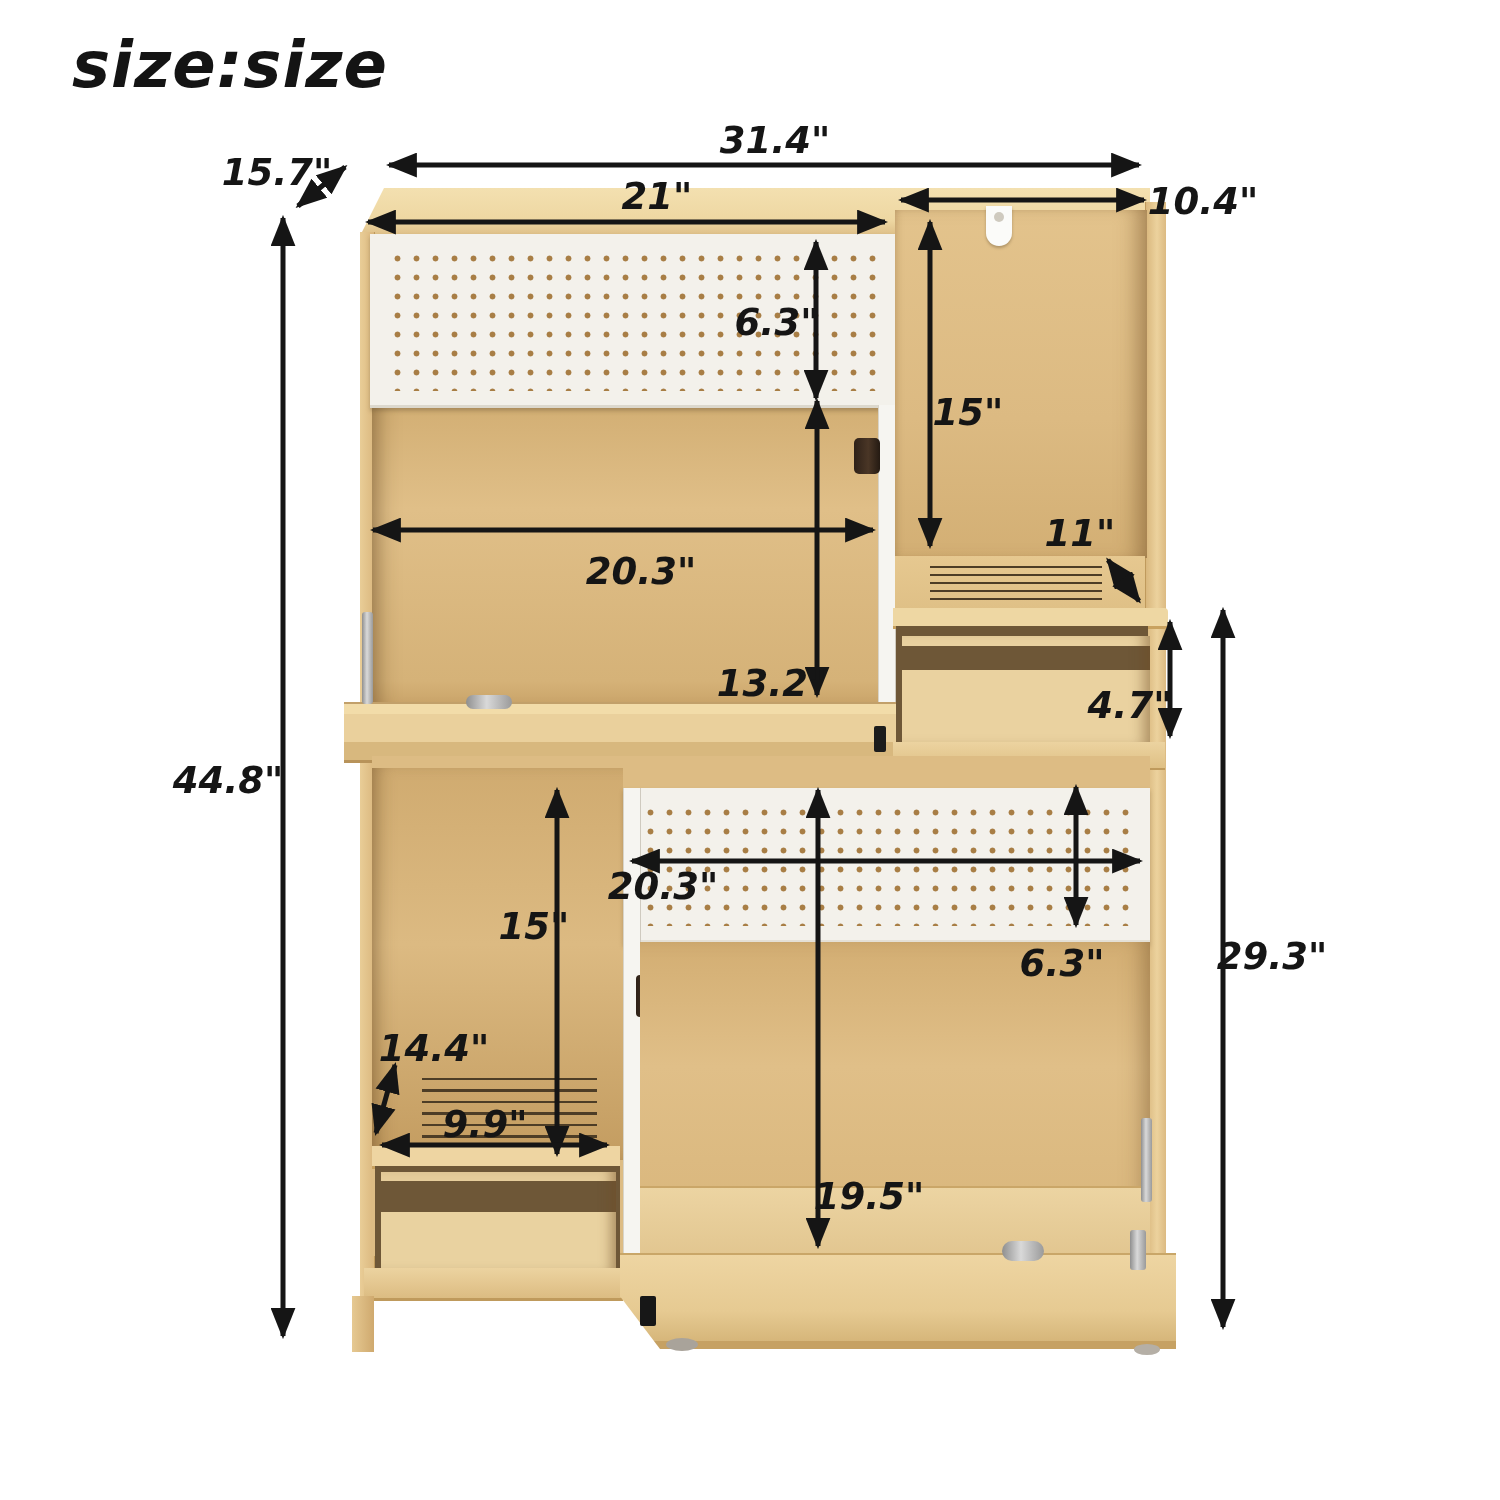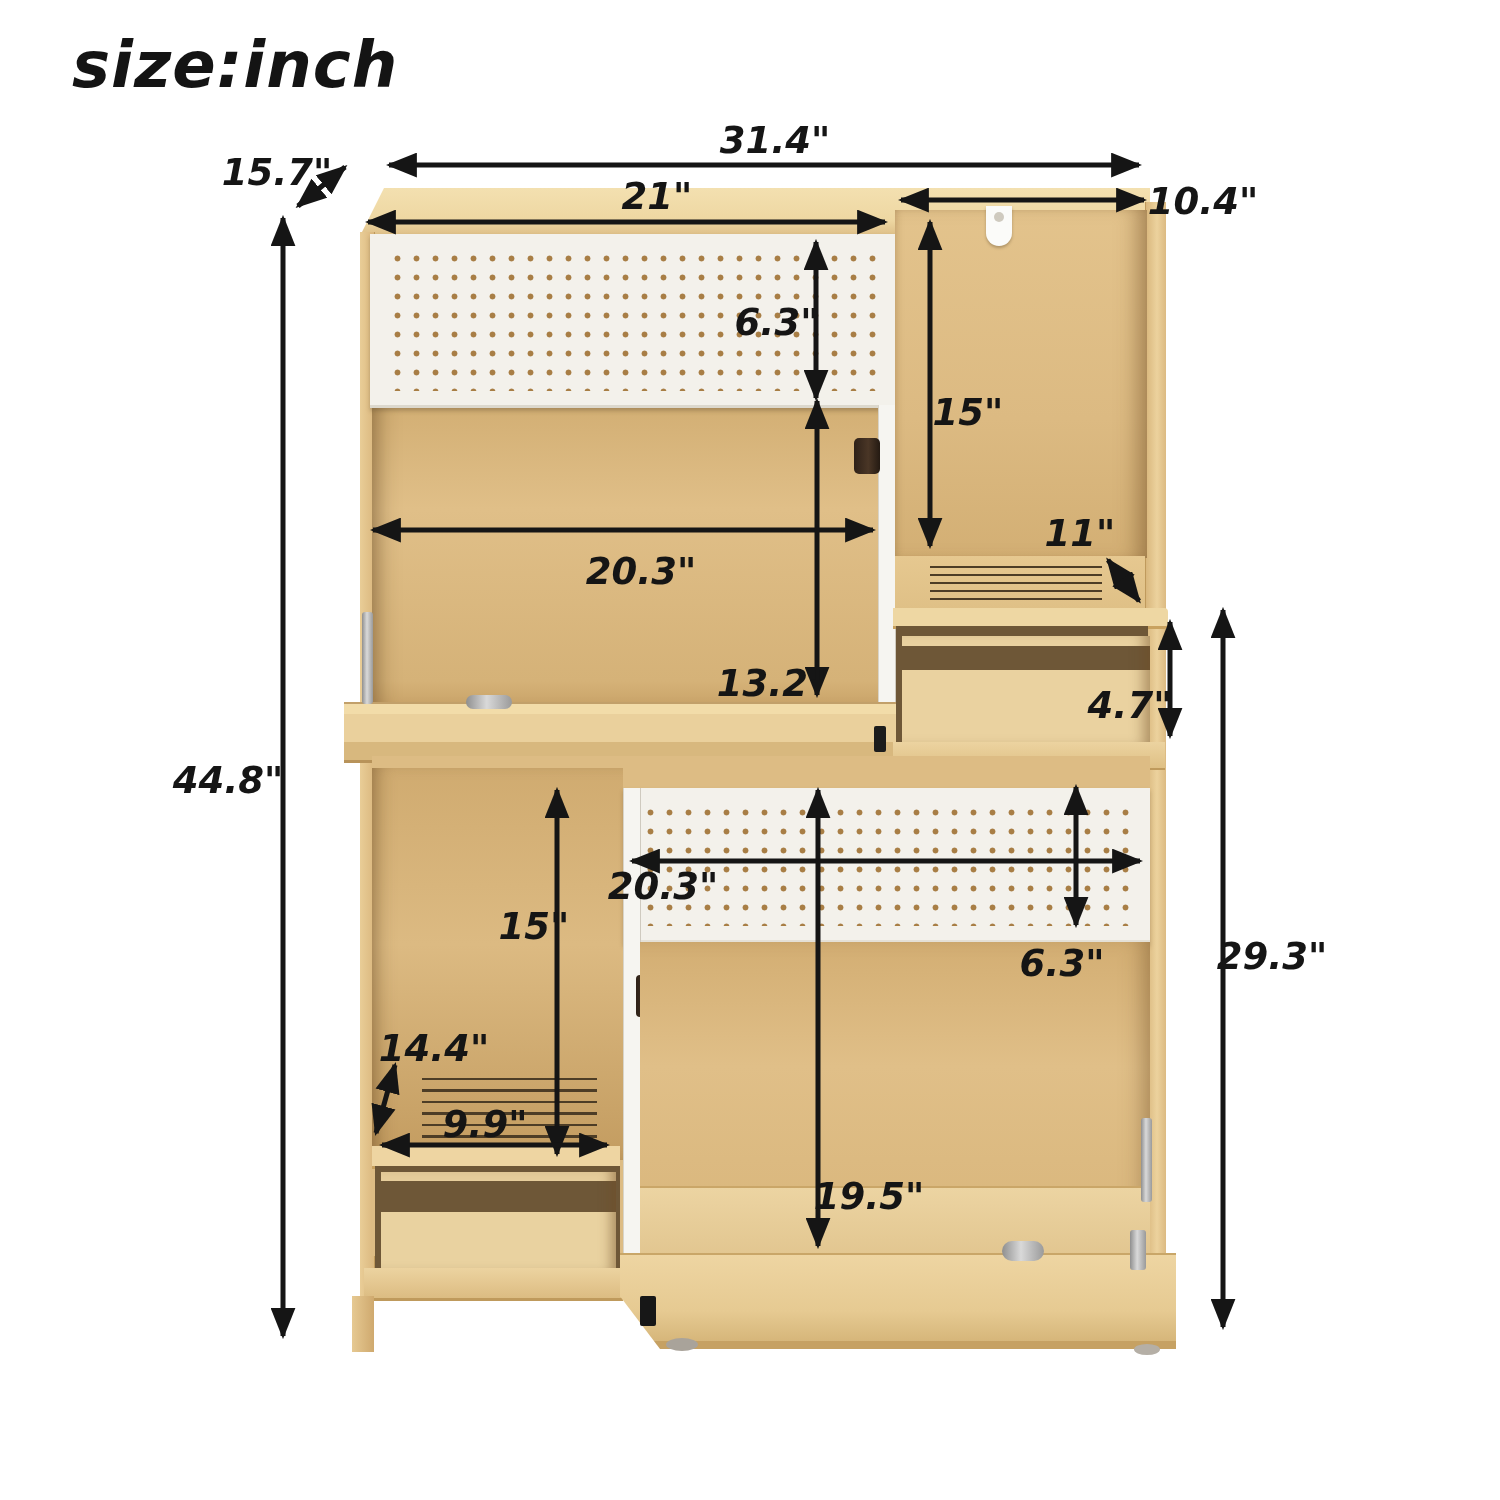--- a/index.html
+++ b/index.html
@@ -24,21 +24,21 @@
     background-size:19px 19px;background-position:4px 3px;}
   .metal{background:linear-gradient(90deg,#8f8f8f,#d9d9d9 45%,#9a9a9a);border-radius:3px;}
   .slats-r{background-image:repeating-linear-gradient(to bottom,#4d3d26 0 2.4px,rgba(0,0,0,0) 2.4px 8px);}
   .slats-l{background-image:repeating-linear-gradient(to bottom,#4d3d26 0 2.4px,rgba(0,0,0,0) 2.4px 11.5px);}
 </style>
 </head>
 <body>
 
 <div id="canvas">
 
-  <div class="title">size:inch</div>
+  <div class="title">size:size</div>
 
   <div>
 
     <div class="abs grain-v" style="left:360px;top:188px;width:790px;height:46px;background:linear-gradient(to bottom,#f3e0b0,#eed7a2 70%,#dfc18a);clip-path:polygon(24px 0,100% 0,100% 100%,0 100%);border-bottom:2px solid #c7a365;"></div>
 
     <div class="abs" style="left:360px;top:232px;width:14px;height:1066px;background:linear-gradient(90deg,#e9cd97,#dbb87f);border-right:1px solid #bf9a5c;"></div>
 
     <div class="abs" style="left:1145px;top:202px;width:20px;height:1098px;background:linear-gradient(90deg,#d9b77d,#ecd29d 55%,#dcba82);border-left:1px solid #bf9a5c;"></div>
 
     <div class="abs grain-h" style="left:372px;top:400px;width:523px;height:312px;background:linear-gradient(to bottom,#d2ae73,#e0bf88 35%,#d5b278 90%,#c6a065);box-shadow:inset 16px 0 22px -12px rgba(90,60,25,.6);"></div>

